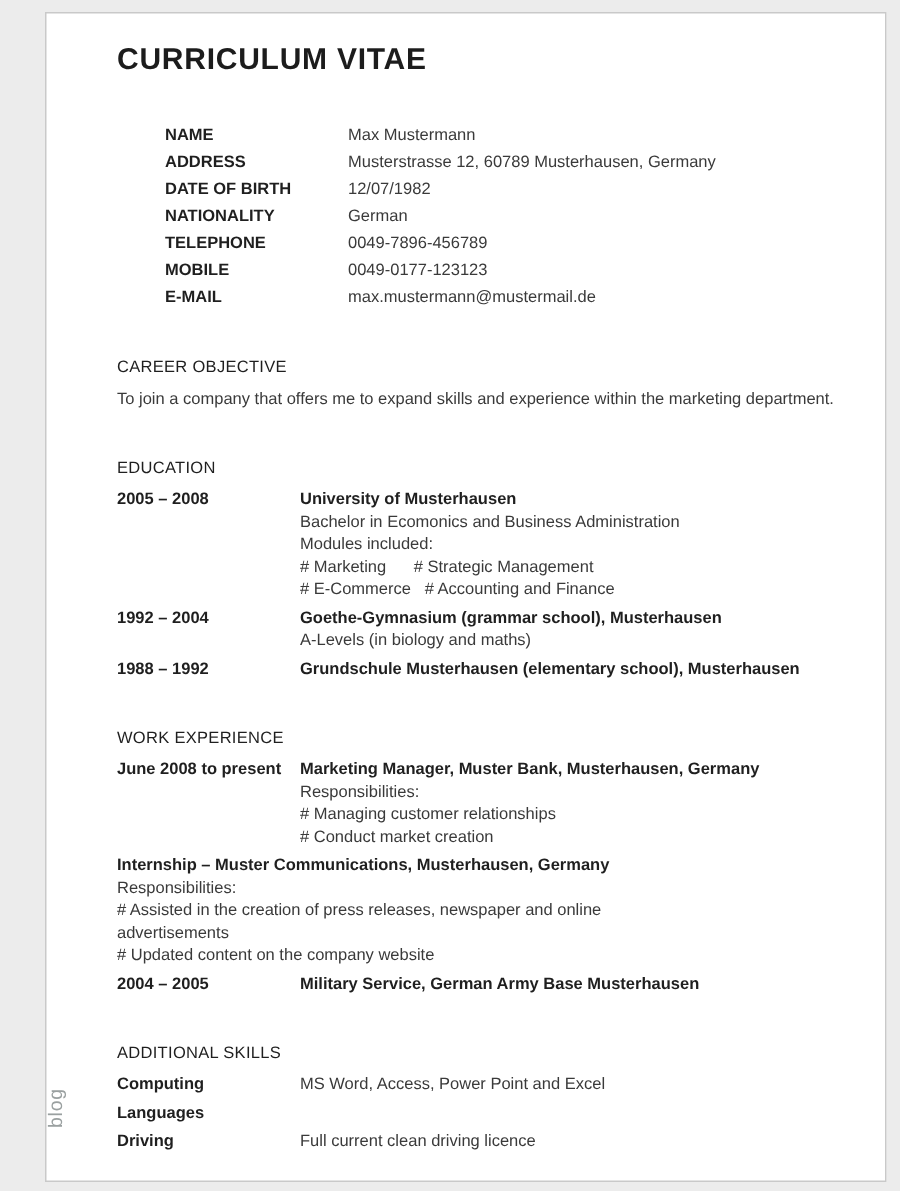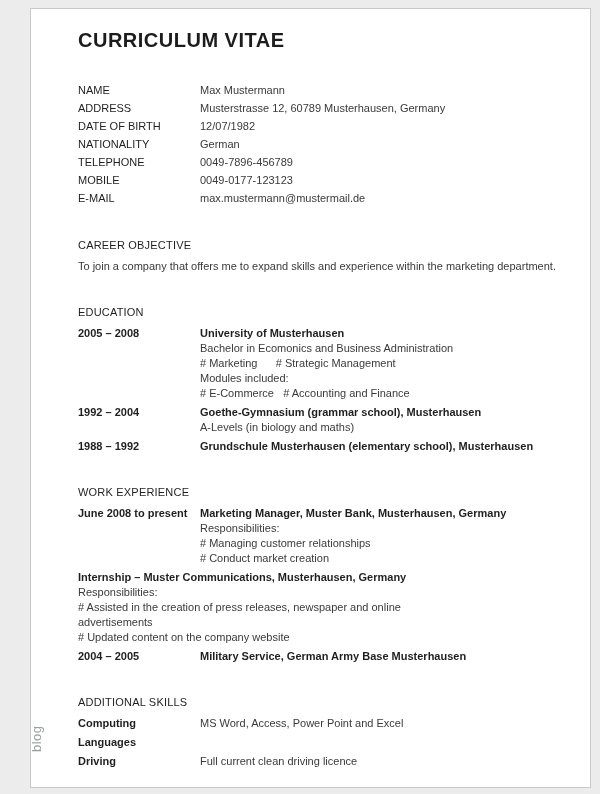--- a/index.html
+++ b/index.html
@@ -32,22 +32,23 @@
     font-weight: bold;
     color: #1c1c1c;
     letter-spacing: 0.5px;
     margin: 0 0 33px 0;
   }
   
   .kv-row { display: flex; line-height: 18px; }
   .kv-label {
     width: 122px;
     flex: 0 0 122px;
-    font-weight: normal;
+    font-weight: bold;
     color: #1f1f1f;
+    margin-left: 32px;
   }
   .kv-value { flex: 1; color: #3a3a3a; }
 
   .section { margin-top: 18px; }
   .section-heading {
     font-weight: normal;
     color: #1f1f1f;
     letter-spacing: 0.2px;
     margin-bottom: 6px;
     line-height: 15px;
@@ -124,22 +125,22 @@
       </div>
 
       <div class="section">
         <div class="section-heading">EDUCATION</div>
 
         <div class="entry">
           <div class="col-left">2005 – 2008</div>
           <div class="col-right">
             <div class="entry-title">University of Musterhausen</div>
             <div class="entry-line">Bachelor in Ecomonics and Business Administration</div>
+            <div class="entry-line">Modules included:</div>
             <div class="entry-line"># Marketing      # Strategic Management</div>
-            <div class="entry-line">Modules included:</div>
             <div class="entry-line"># E-Commerce   # Accounting and Finance</div>
           </div>
         </div>
 
         <div class="entry">
           <div class="col-left">1992 – 2004</div>
           <div class="col-right">
             <div class="entry-title">Goethe-Gymnasium (grammar school), Musterhausen</div>
             <div class="entry-line">A-Levels (in biology and maths)</div>
           </div>

